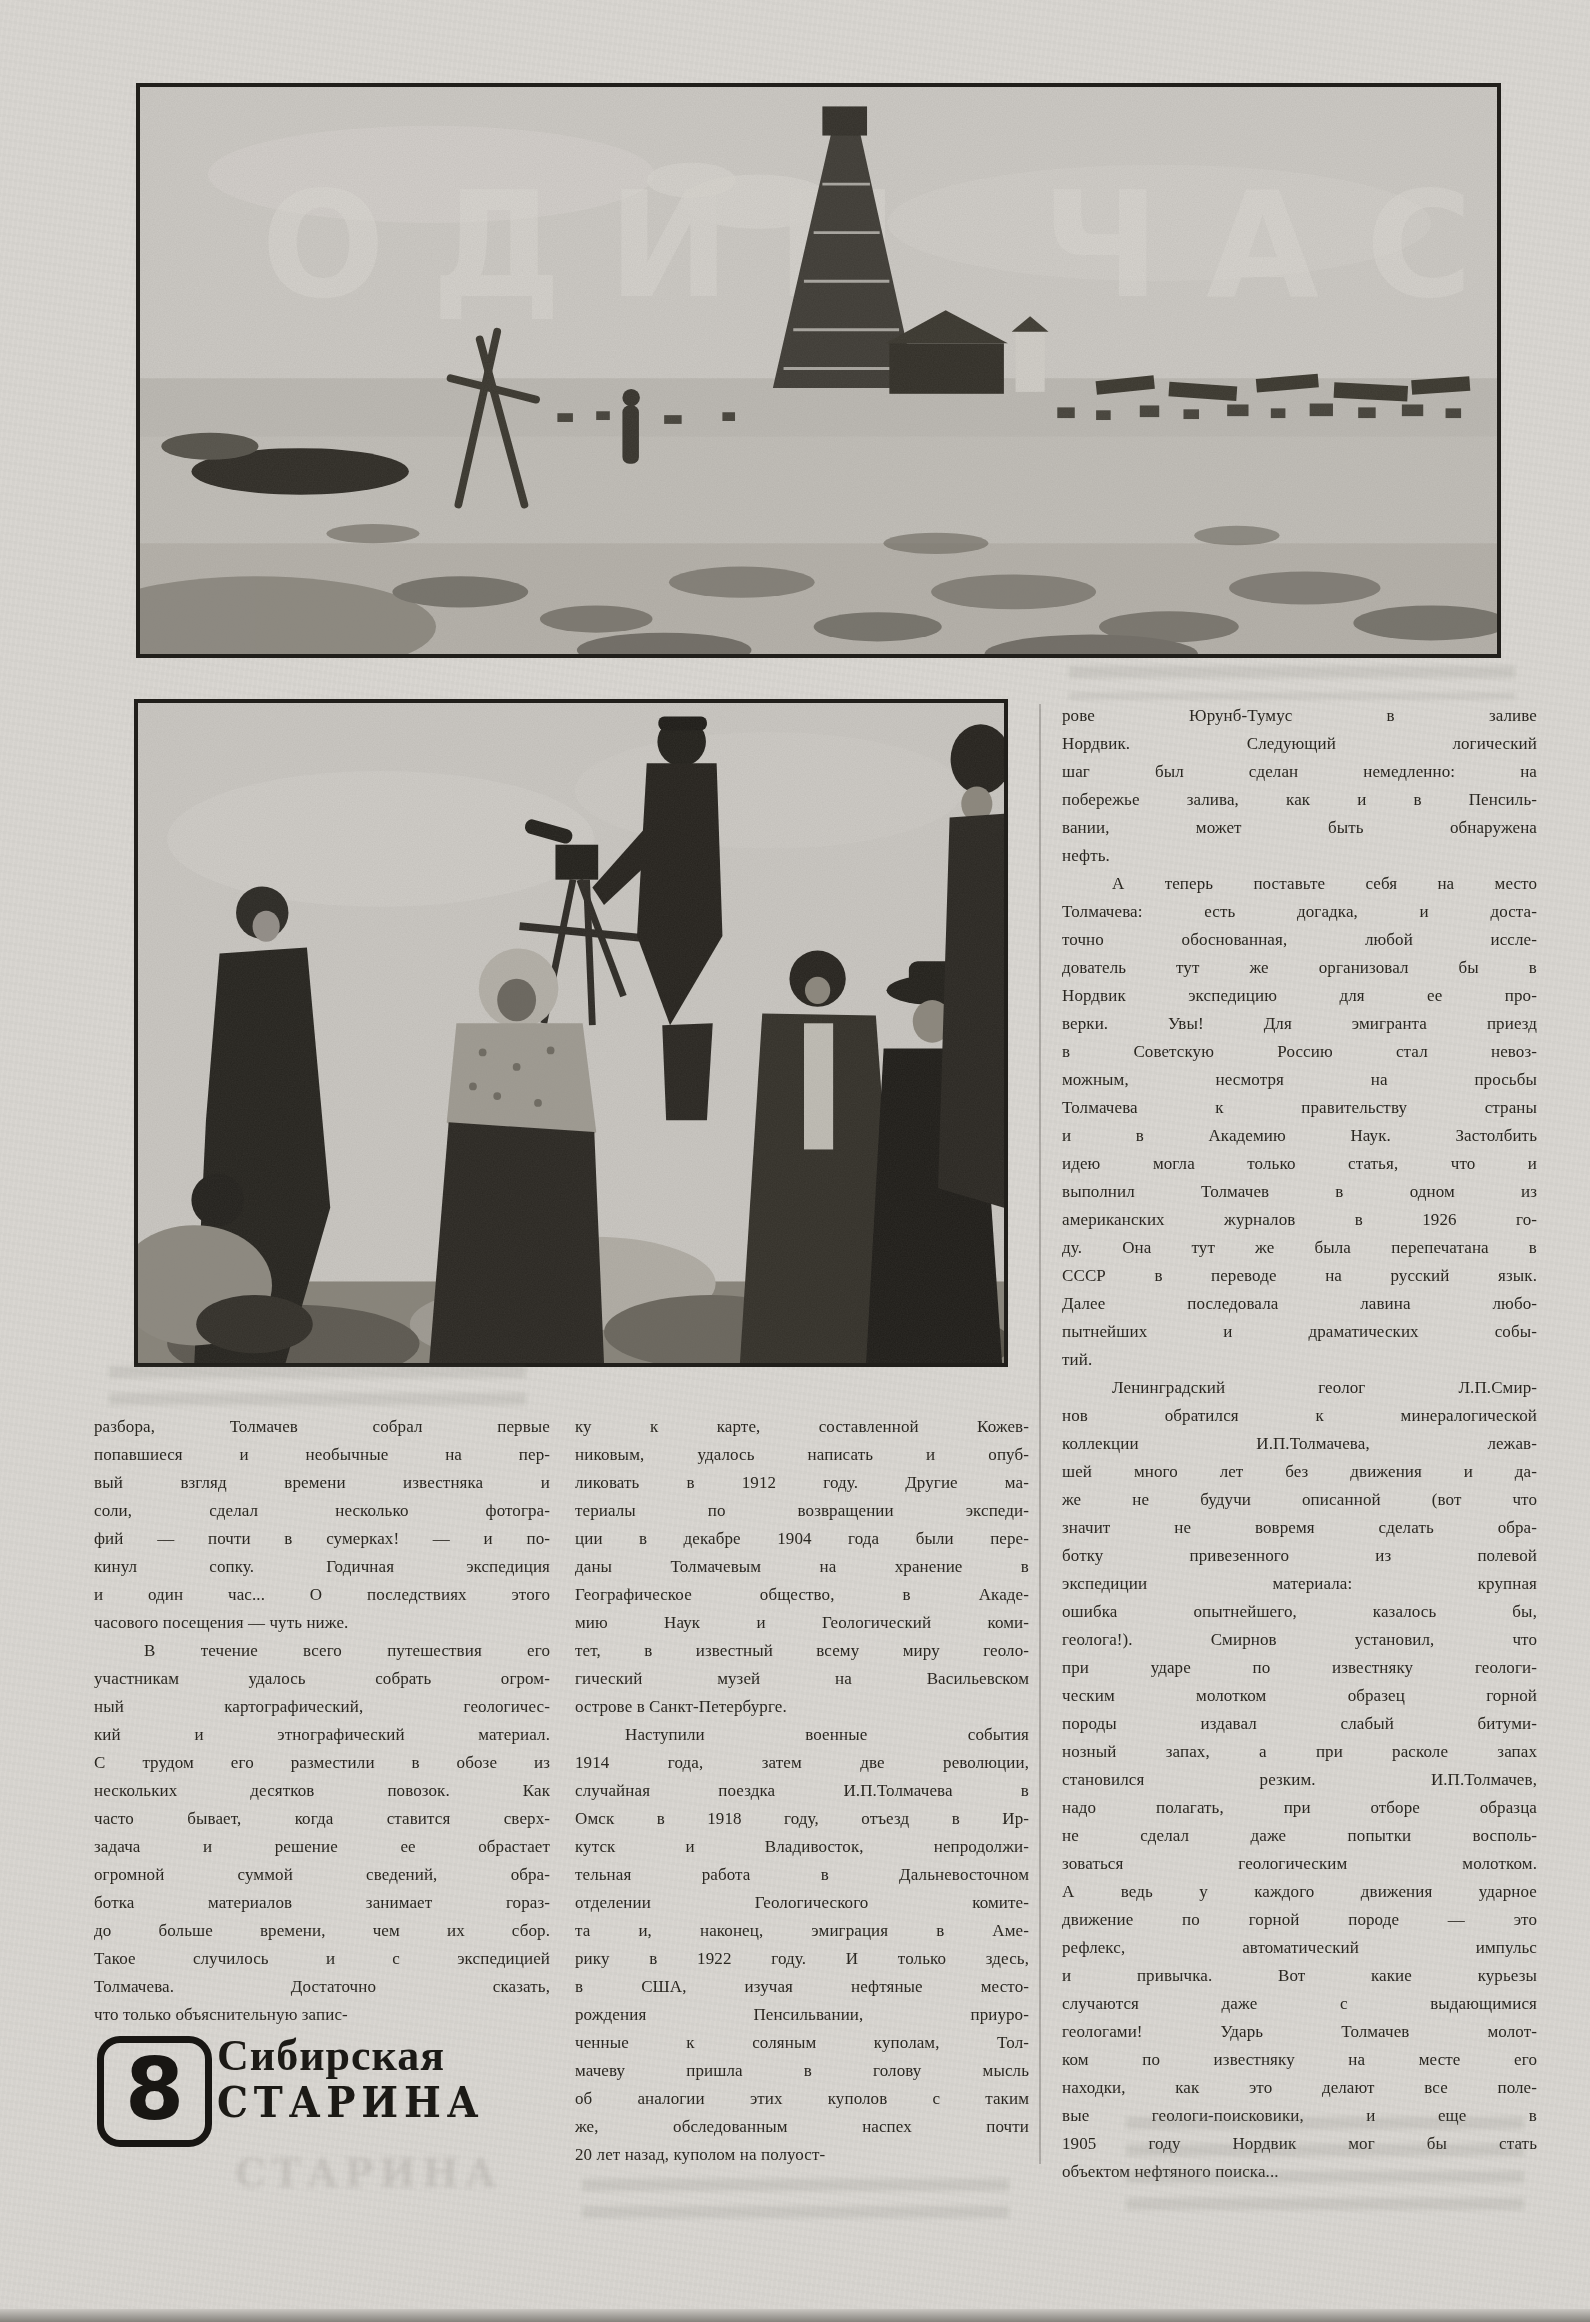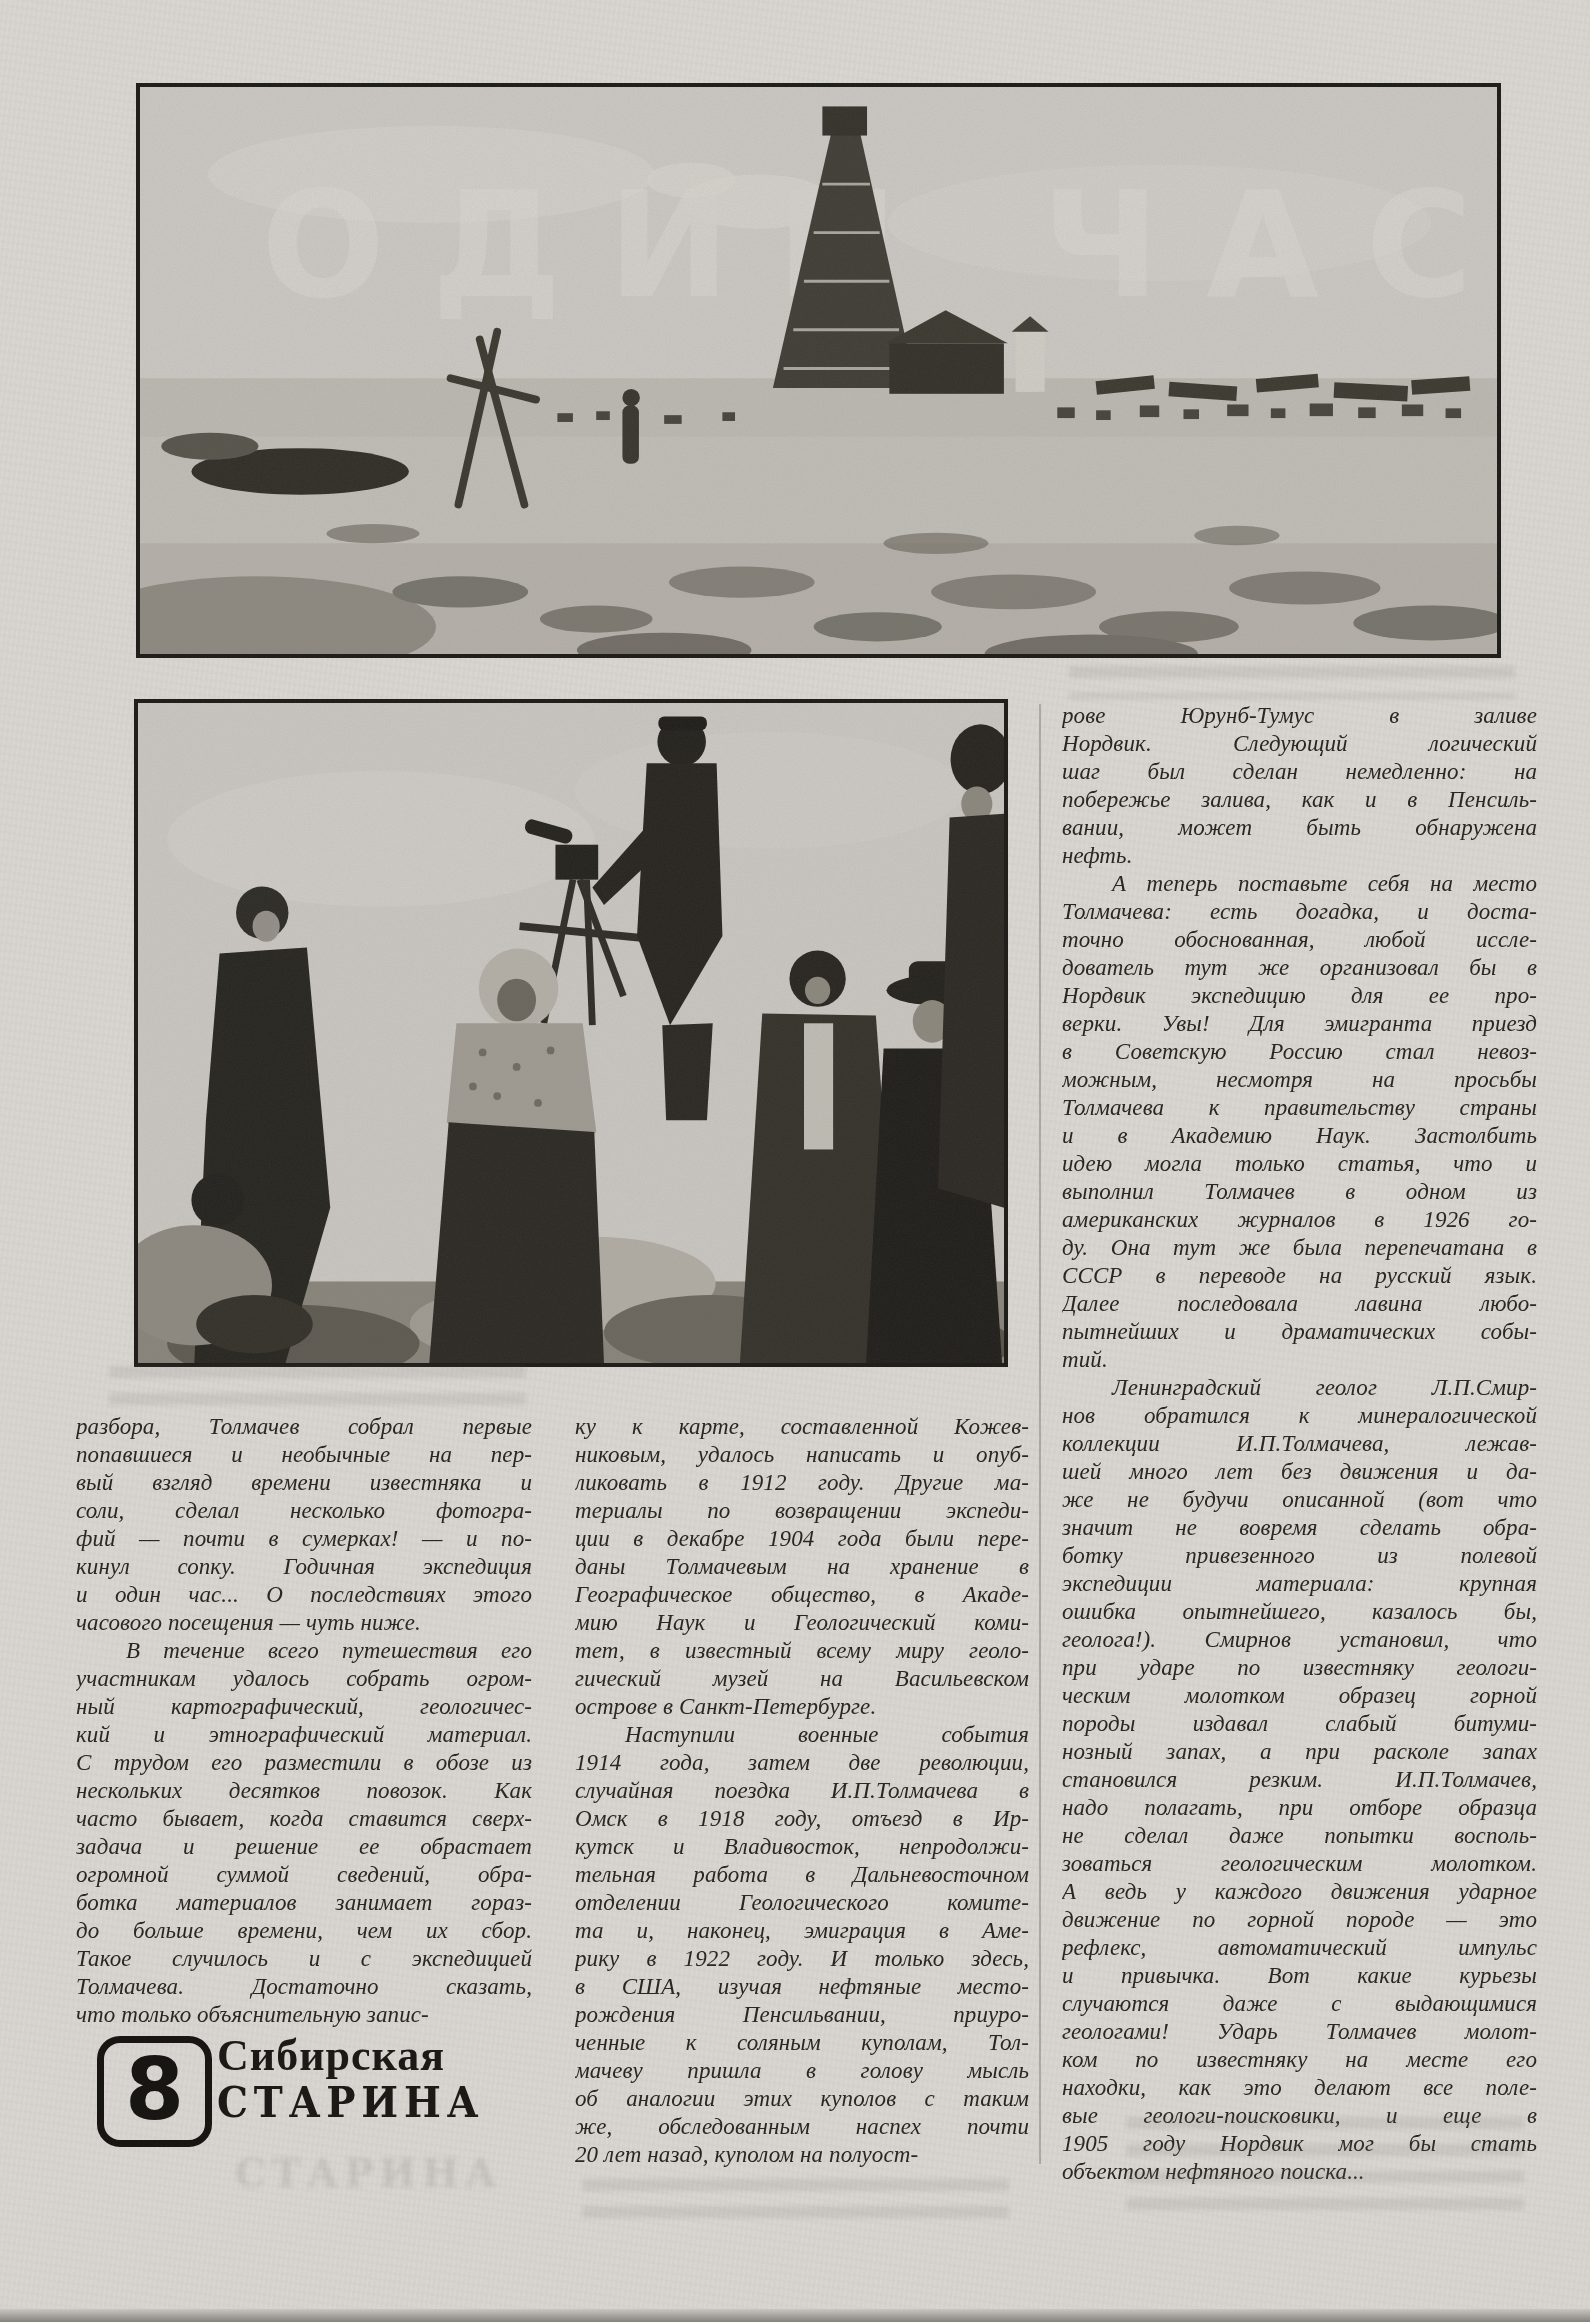--- a/index.html
+++ b/index.html
@@ -13,22 +13,22 @@
     font-family:"Liberation Serif", serif;
     color:#2a2721;
   }
   .photo{
     position:absolute; border:4.9px solid #211f1b; background:#c8c5c0; overflow:hidden;
   }
   .photo svg{display:block; width:100%; height:100%;}
   .photo-top{left:136px; top:83px; width:1357px; height:567px;}
   .photo-group{left:134px; top:699px; width:866px; height:660px;}
 
-  .col{position:absolute; font-size:23px; line-height:28px; letter-spacing:0.1px;font-style:italic;}
-  .col-left{left:76px;  top:1413px; width:456px;}
+  .col{position:absolute; font-size:17px; line-height:28px; letter-spacing:0.1px;}
+  .col-left{left:94px;  top:1413px; width:456px;}
   .col-mid{ left:575px; top:1413px; width:454px;}
   .col-right{left:1062px; top:702px; width:475px;}
   .para{margin:0; padding:0;}
   .line{
     height:28px; overflow:hidden;
     text-align:justify; text-align-last:justify;
   }
   .line.last{text-align-last:left;}
   .para.indent .line.first{padding-left:50px;}
 

